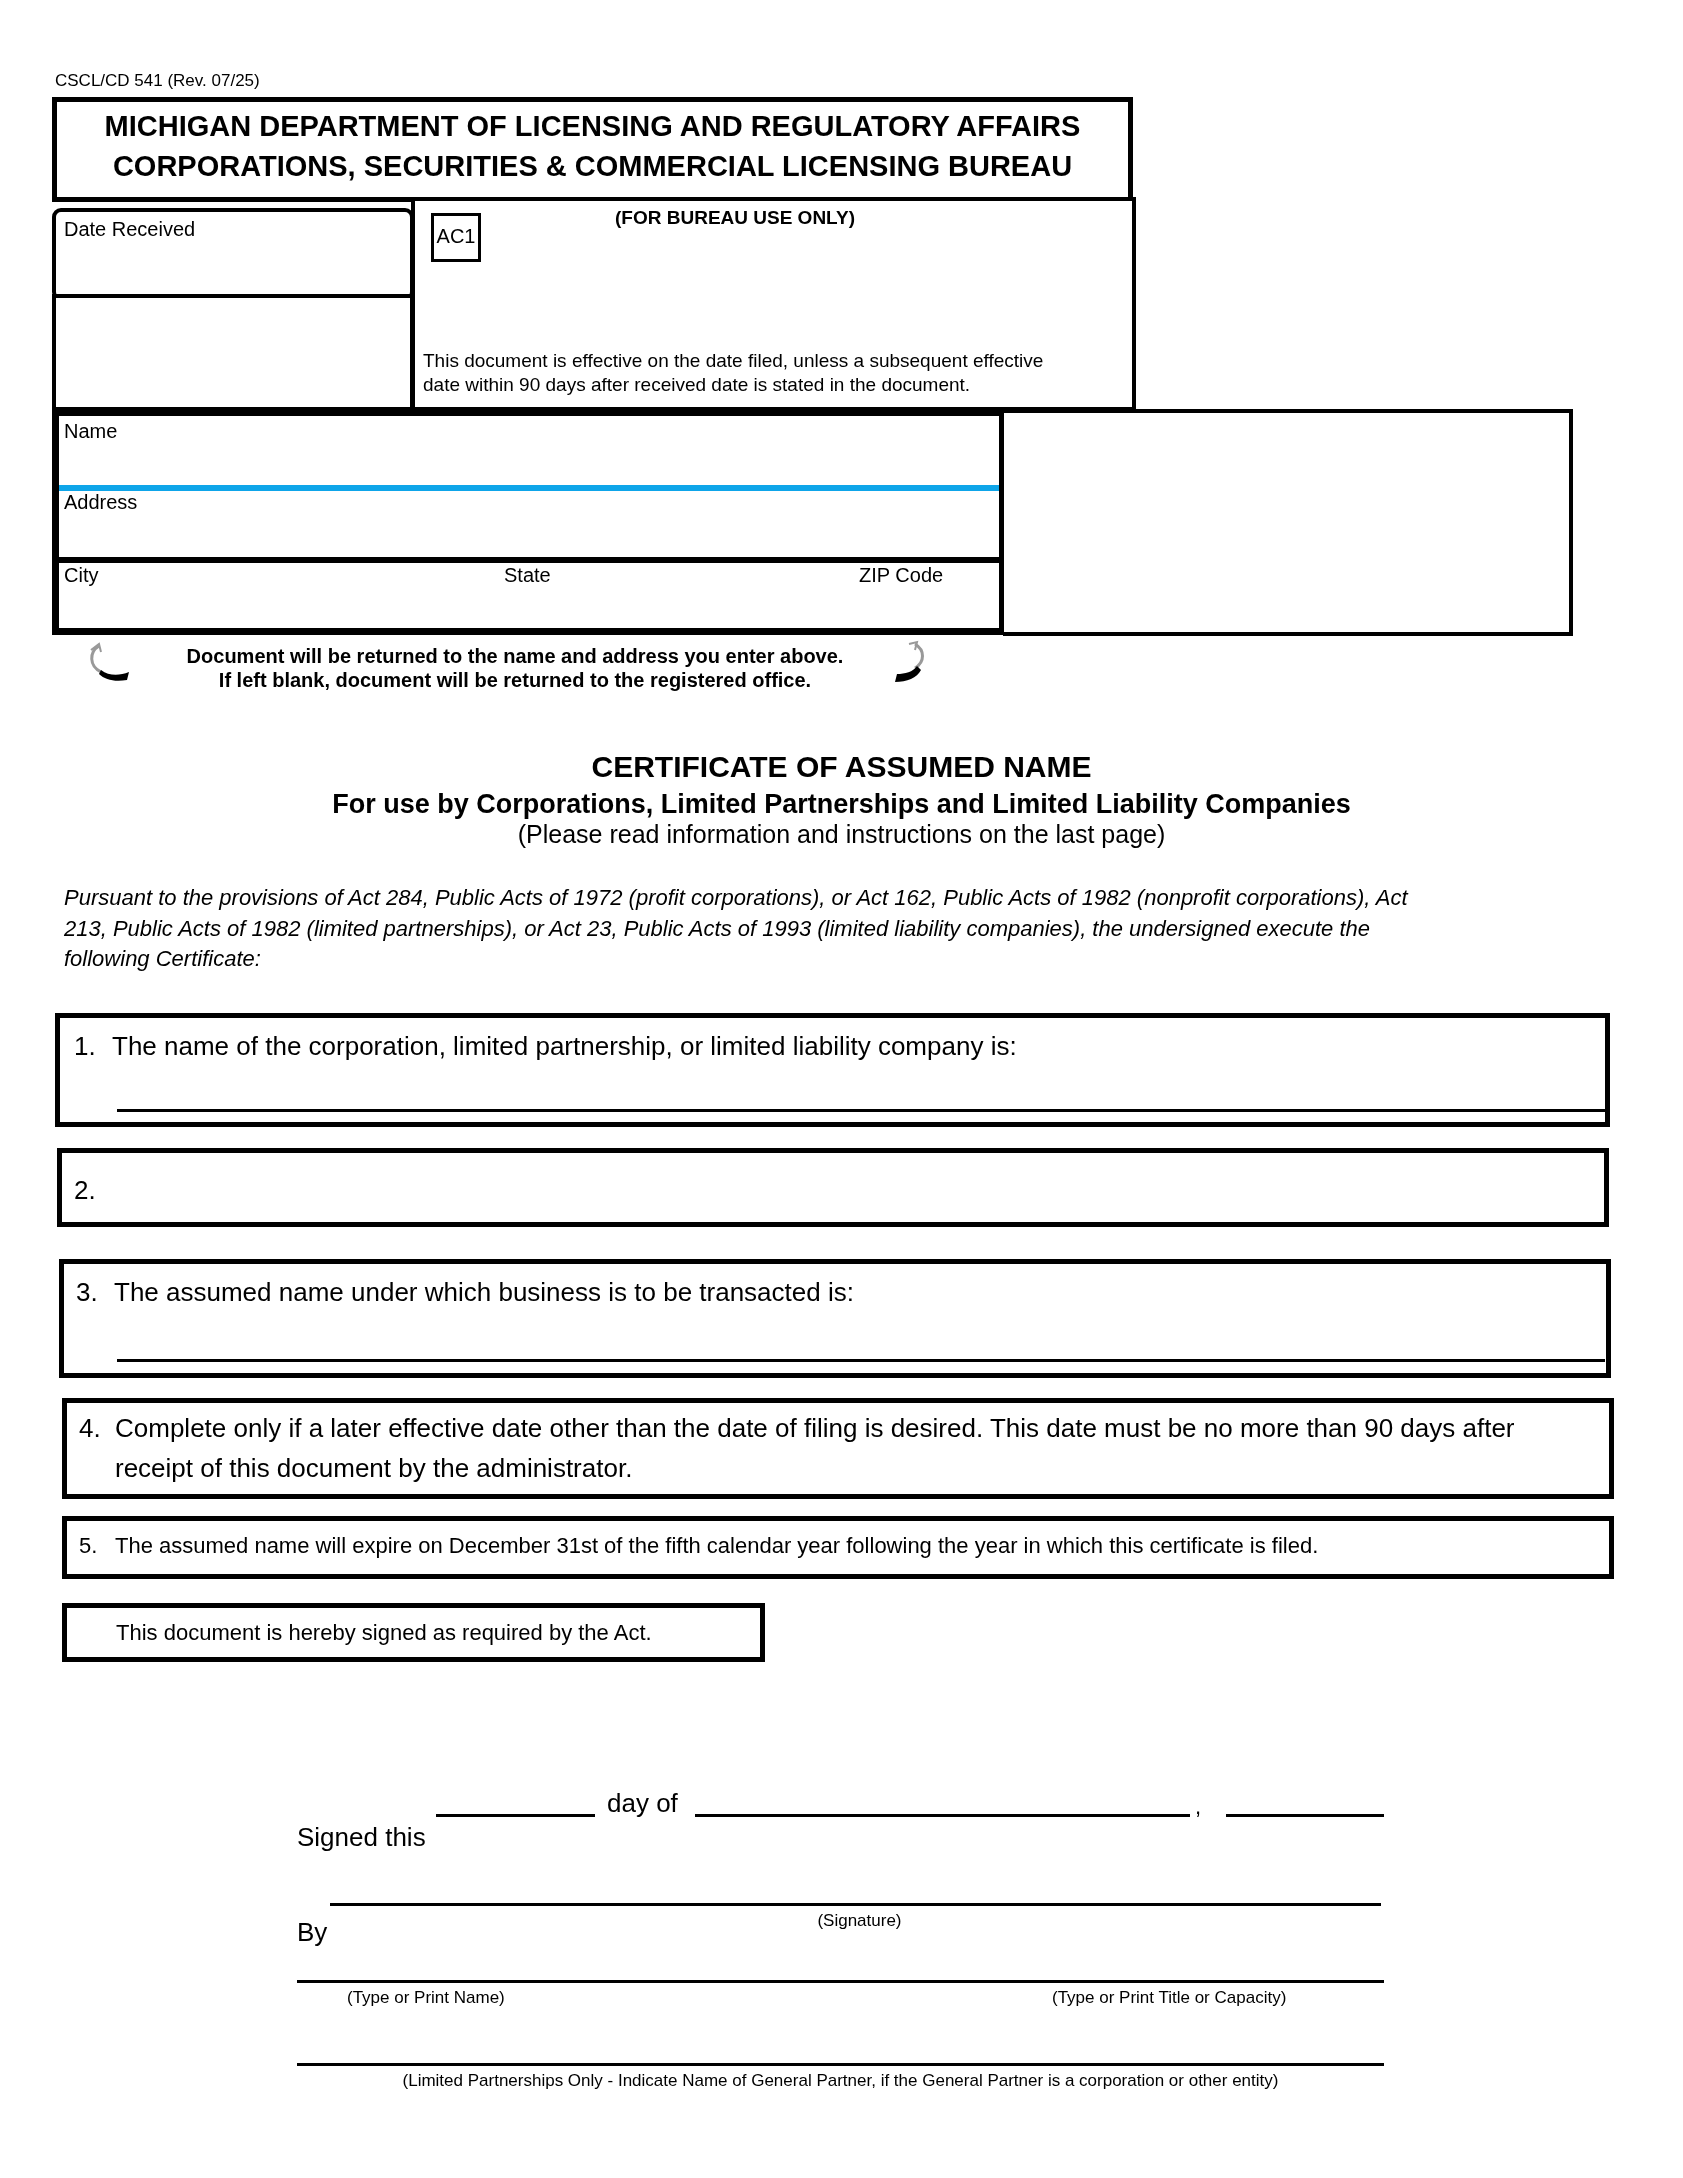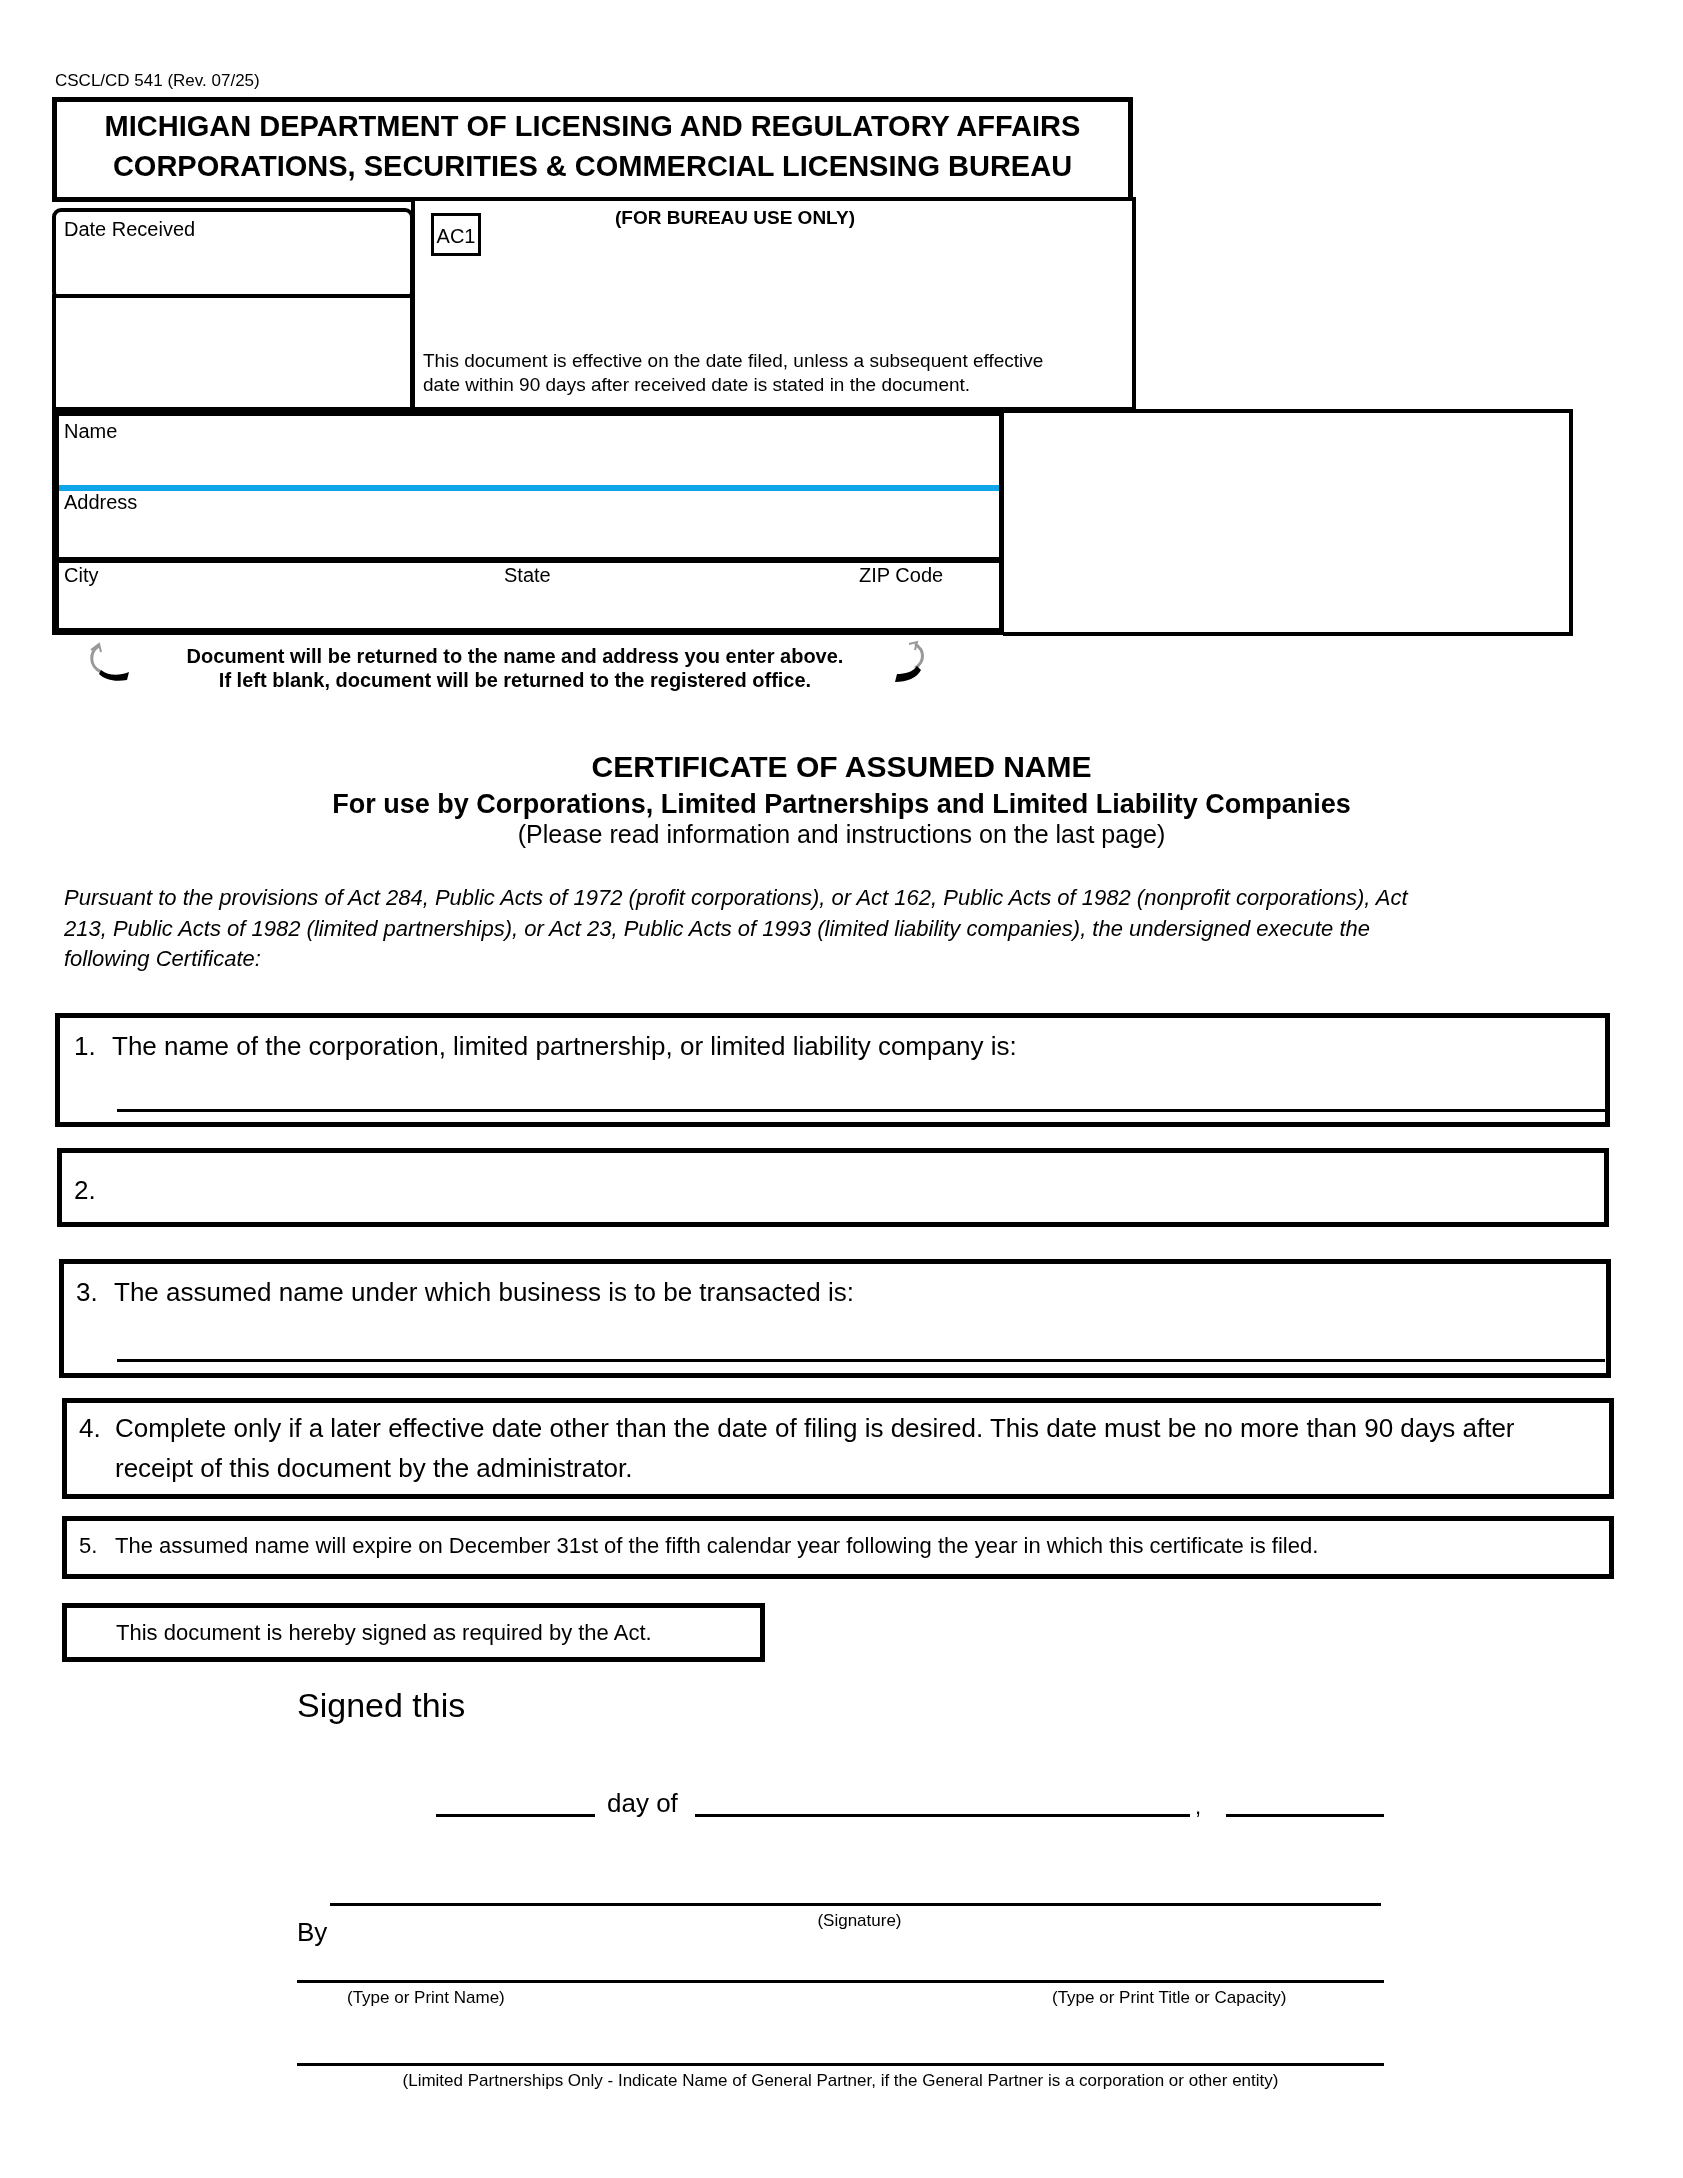--- a/index.html
+++ b/index.html
@@ -26,21 +26,21 @@
   <div class="hdr-title" style="top:8px;">MICHIGAN DEPARTMENT OF LICENSING AND REGULATORY AFFAIRS</div>
   <div class="hdr-title" style="top:48px;">CORPORATIONS, SECURITIES &amp; COMMERCIAL LICENSING BUREAU</div>
 </div>
 
 <div class="box thin" style="left:52px; top:208px; width:362px; height:93px; border-width:4px;border-radius:9px;">
   <div class="field" style="left:8px; top:6px;">Date Received</div>
 </div>
 <div class="box thin" style="left:52px; top:294px; width:362px; height:117px; border-width:4px;"></div>
 
 <div class="box thin" style="left:411px; top:197px; width:725px; height:214px; border-width:4px;">
-  <div class="abs" style="left:16px; top:12px; width:50px; height:43px; border:3px solid #000; box-sizing:border-box; font-size:20px; text-align:center; line-height:40px;">
+  <div class="abs" style="left:16px; top:12px; width:50px; height:49px; border:3px solid #000; box-sizing:border-box; font-size:20px; text-align:center; line-height:40px;">
     <span>AC1</span>
   </div>
   <div class="abs" style="left:200px; top:6px; font-size:19px; font-weight:bold;">(FOR BUREAU USE ONLY)</div>
   <div class="abs" style="left:8px; top:149px; font-size:19px;">This document is effective on the date filed, unless a subsequent effective</div>
   <div class="abs" style="left:8px; top:173px; font-size:19px;">date within 90 days after received date is stated in the document.</div>
 </div>
 
 <div class="abs" style="left:52px; top:409px; width:952px; height:226px; border:7px solid #000; border-right-width:5px; box-sizing:border-box; background:#fff;">
   <div class="abs" style="left:0; top:0; right:0; height:69px; border-bottom:6px solid #0ea5e9;">
     <div class="field" style="left:5px; top:4px;">Name</div>
@@ -114,21 +114,21 @@
 
 <div class="box" style="left:62px; top:1516px; width:1552px; height:63px;">
   <div class="abs" style="left:12px; top:12px; font-size:22px;">5.</div>
   <div class="abs" style="left:48px; top:12px; font-size:22px; white-space:nowrap;">The assumed name will expire on December 31st of the fifth calendar year following the year in which this certificate is filed.</div>
 </div>
 
 <div class="box" style="left:62px; top:1603px; width:703px; height:59px;">
   <div class="abs" style="left:49px; top:12px; font-size:22px; white-space:nowrap;">This document is hereby signed as required by the Act.</div>
 </div>
 
-<div class="abs" style="left:297px; top:1686px; font-size:34px;">Signed this</div>
+<div class="abs" style="left:297px; top:1822px; font-size:26px;">Signed this</div>
 <input class="inputarea" style="left: 436px; top: 1782px; width: 158px; height: 32px; font-size: 22px;">
 <div class="line" style="left:436px; top:1814px; width:159px;"></div>
 <div class="abs" style="left:607px; top:1788px; font-size:26px;">day of</div>
 <input class="inputarea" style="left: 695px; top: 1782px; width: 495px; height: 32px; font-size: 22px;">
 <div class="line" style="left:695px; top:1814px; width:495px;"></div>
 <div class="abs" style="left:1195px; top:1794px; font-size:22px;">,</div>
 <input class="inputarea" style="left: 1226px; top: 1782px; width: 158px; height: 32px; font-size: 22px;">
 <div class="line" style="left:1226px; top:1814px; width:158px;"></div>
 
 <div class="abs" style="left:297px; top:1884px; font-size:26px;margin-top:33px;">By</div>

